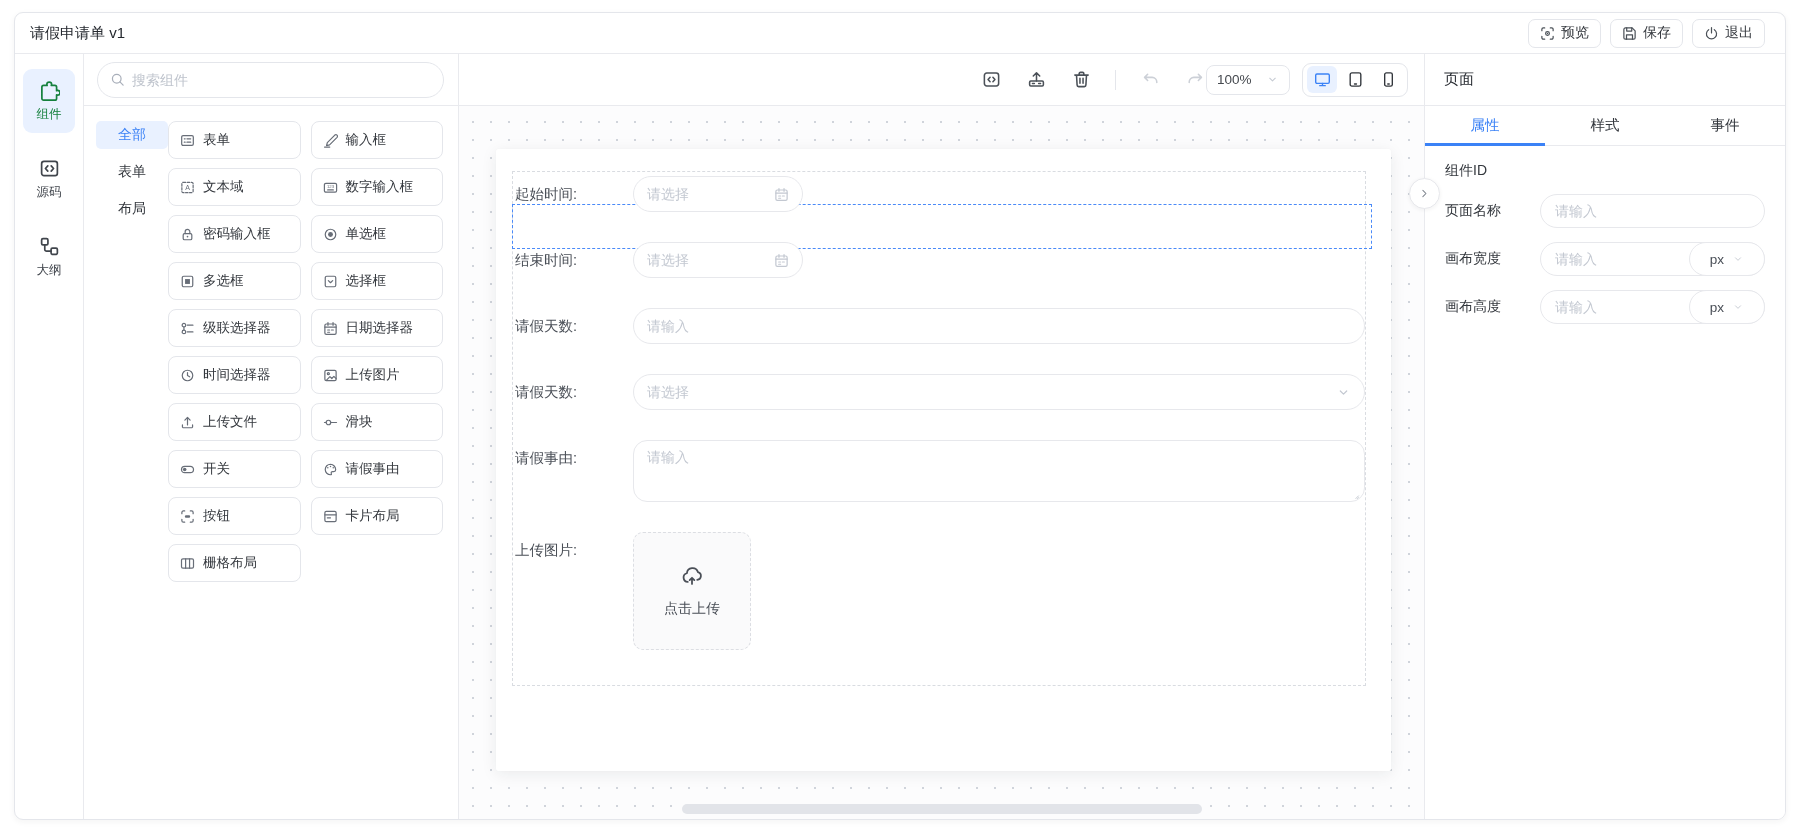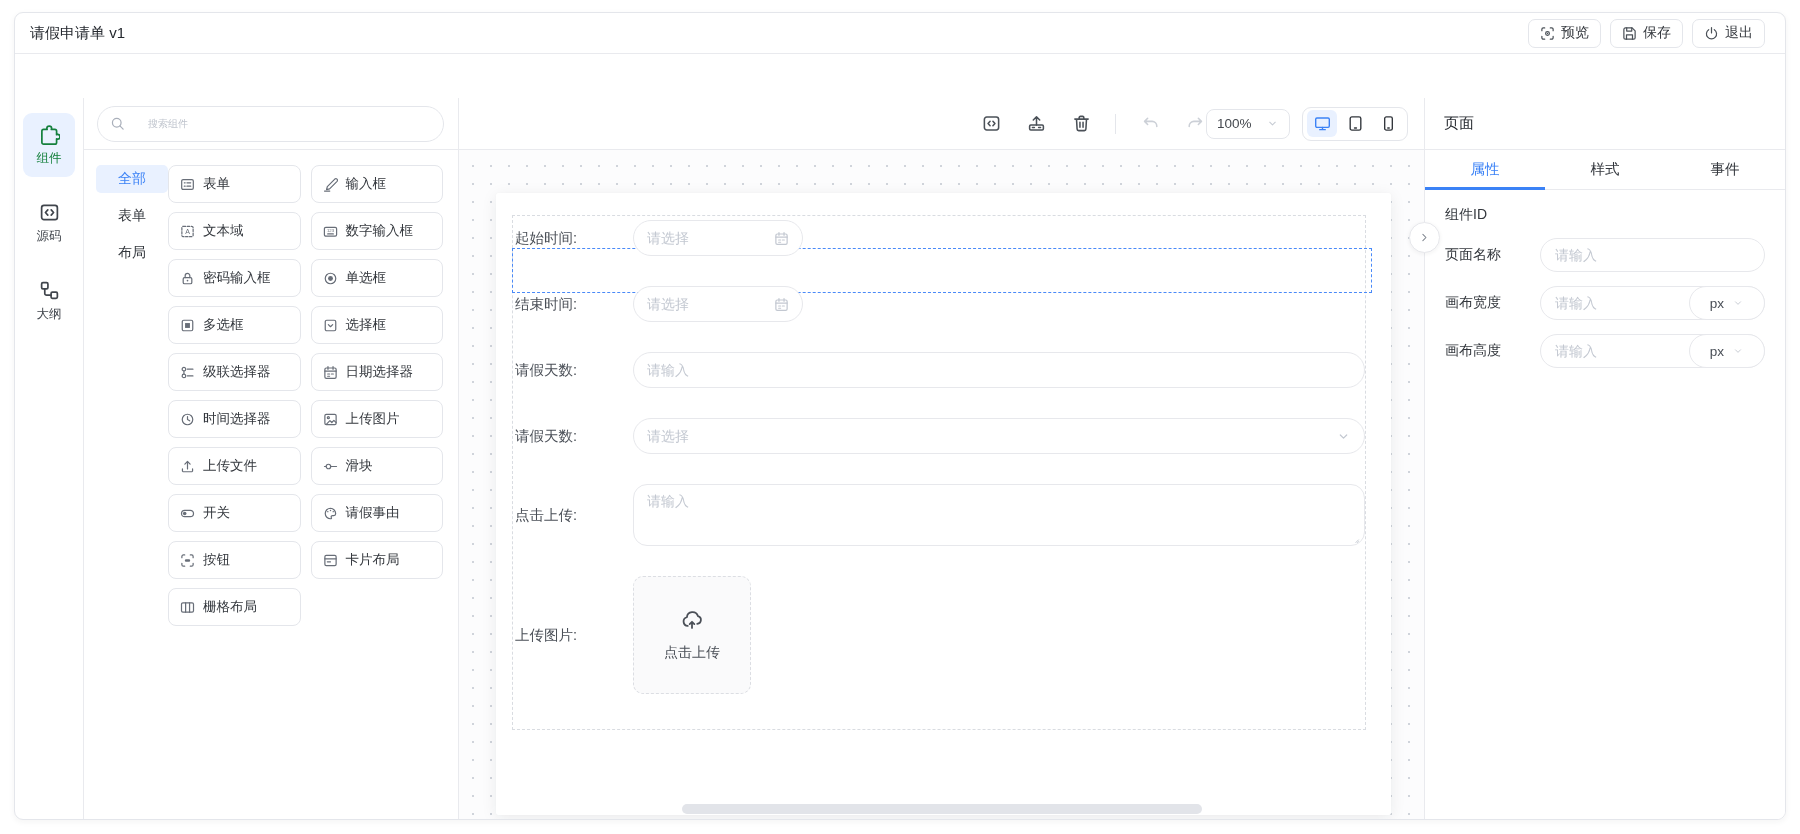--- a/index.html
+++ b/index.html
@@ -1,20 +1,20 @@
 <!DOCTYPE html>
 <html><head>
 <meta charset="utf-8">
 <style>
   * { box-sizing: border-box; margin: 0; padding: 0; }
   html,body { width:1800px; height:834px; background:#fff; overflow:hidden;
     font-family:"Liberation Sans", sans-serif; }
   .app { position:absolute; left:14px; top:12px; width:1772px; height:808px;
     background:#fff; border:1px solid #e4e6eb; border-radius:9px; overflow:hidden;
-    display:flex; flex-direction:column; box-shadow:0 2px 6px rgba(31,35,41,.05);gap:44px; }
+    display:flex; flex-direction:column; box-shadow:0 2px 6px rgba(31,35,41,.05); }
 
   
   .hdr { flex:0 0 41px; display:flex; align-items:center; justify-content:space-between;
     padding:0 20px 0 15px; border-bottom:1px solid #e9eaee; }
   .hdr-title { font-size:15px; color:#25292f; }
   .hdr-actions { display:flex; gap:9px; }
   .btn { display:flex; align-items:center; gap:6px; height:29px; padding:0 11px;
     border:1px solid #e4e6eb; border-radius:7px; background:#fff; font-size:14px;
     color:#33373d; cursor:pointer; font-family:inherit; }
   .btn svg { width:15px; height:15px; color:#4b5158; }
@@ -29,22 +29,22 @@
   .rail-item svg { width:21px; height:21px; }
   .rail-item.active { background:#e9f1ff; color:#15803d; }
 
   
   .panel { flex:0 0 375px; border-right:1px solid #e9eaee; display:flex; flex-direction:column; }
   .search-row { flex:0 0 52px; display:flex; align-items:center; padding:0 14px 0 13px;
     border-bottom:1px solid #e9eaee; }
   .search-box { flex:1; height:36px; border:1px solid #e4e6eb; border-radius:18px;
     display:flex; align-items:center; gap:7px; padding:0 12px; background:#fff; }
   .search-box svg { width:15px; height:15px; color:#a9afba; flex:0 0 15px; }
-  .search-box input { border:none; outline:none; flex:1; font-size:10px; color:#33373d;
-    background:transparent; font-family:inherit; min-width:0;margin-left:16px; }
+  .search-box input { border:none; outline:none; flex:1; font-size:14px; color:#33373d;
+    background:transparent; font-family:inherit; min-width:0; }
   .search-box input::placeholder { color:#bfc4cd; }
   .panel-body { flex:1; display:flex; padding-top:12px; min-height:0; }
   .cats { flex:0 0 84px; display:flex; flex-direction:column; align-items:flex-start;
     gap:9px; padding:3px 0 0 12px; }
   .cat { font-size:14px; color:#33373d; padding:5px 22px; border-radius:5px; cursor:pointer; }
   .cat.active { color:#3b82f6; background:#e9f1ff; }
   .comp-grid { flex:1; display:grid; grid-template-columns:1fr 1fr; gap:9px 10px;
     align-content:start; padding:3px 15px 0 0; }
   .comp-card { height:38px; border:1px solid #e4e6eb; border-radius:8px; background:#fff;
     display:flex; align-items:center; gap:8px; padding:0 11px; font-size:13.5px;
@@ -75,21 +75,21 @@
 
   .stage { flex:1; position:relative; overflow:hidden; background:#fcfcfd;
     background-image:radial-gradient(#d0d4db 1.1px, transparent 1.25px);
     background-size:18px 18px; background-position:5px 7px; }
   .page { position:absolute; left:37px; top:43px; width:895px; height:622px; background:#fff;
     border-radius:2px; box-shadow:0 3px 16px rgba(31,35,41,.08), 0 0 1px rgba(31,35,41,.06); }
   .form-area { position:absolute; left:16px; top:22px; width:854px; height:515px;
     border:1px dashed #d9dce1; padding:4px 0 0 2px; }
   .drop-indicator { position:absolute; left:-1px; width:860px; top:32px; height:45px;
     border:1.5px dashed #4a8af8; z-index:0; }
-  .frow { position:relative; z-index:1; display:flex; align-items:center; margin-bottom:30px; }
+  .frow { position:relative; z-index:1; display:flex; align-items:flex-start; margin-bottom:30px; }
   .frow-label { flex:0 0 118px; width:118px; font-size:14.5px; color:#4a4f57;
     line-height:36px; white-space:nowrap; }
   .ctl { height:36px; border:1px solid #e7e8ec; border-radius:18px; background:#fff;
     display:flex; align-items:center; padding:0 13px; }
   .ctl input { border:none; outline:none; flex:1; min-width:0; font-size:14px; color:#33373d;
     background:transparent; font-family:inherit; }
   .ctl input::placeholder { color:#c3c8d1; }
   .ctl svg { width:15px; height:15px; color:#c3c8d1; flex:0 0 15px; }
   .ctl.date { width:170px; }
   .ctl.grow { flex:1; }
@@ -513,21 +513,21 @@
                   <div class="ctl grow">
                     <input placeholder="请选择" readonly="" style="">
                     <span style="display: flex;">
                       <svg viewBox="0 0 16 16" fill="none" stroke="currentColor" stroke-width="1.3" stroke-linecap="round" stroke-linejoin="round">
                         <path d="M4.6 6.4L8 9.8l3.4-3.4"></path>
                       </svg>
                     </span>
                   </div>
                 </div>
                 <div class="frow">
-                  <div class="frow-label">点击上传:</div>
+                  <div class="frow-label">请假事由:</div>
                   <div class="ctl ta">
                     <textarea placeholder="请输入" style=""></textarea>
                     <span class="resize-corner"><svg viewBox="0 0 16 16" fill="none" stroke="currentColor" stroke-width="1.3" stroke-linecap="round" stroke-linejoin="round">
                         <path d="M10.5 14L14 10.5M12.8 14L14 12.8"></path>
                       </svg></span>
                   </div>
                 </div>
                 <div class="frow">
                   <div class="frow-label">上传图片:</div>
                   <div class="upload-box">

